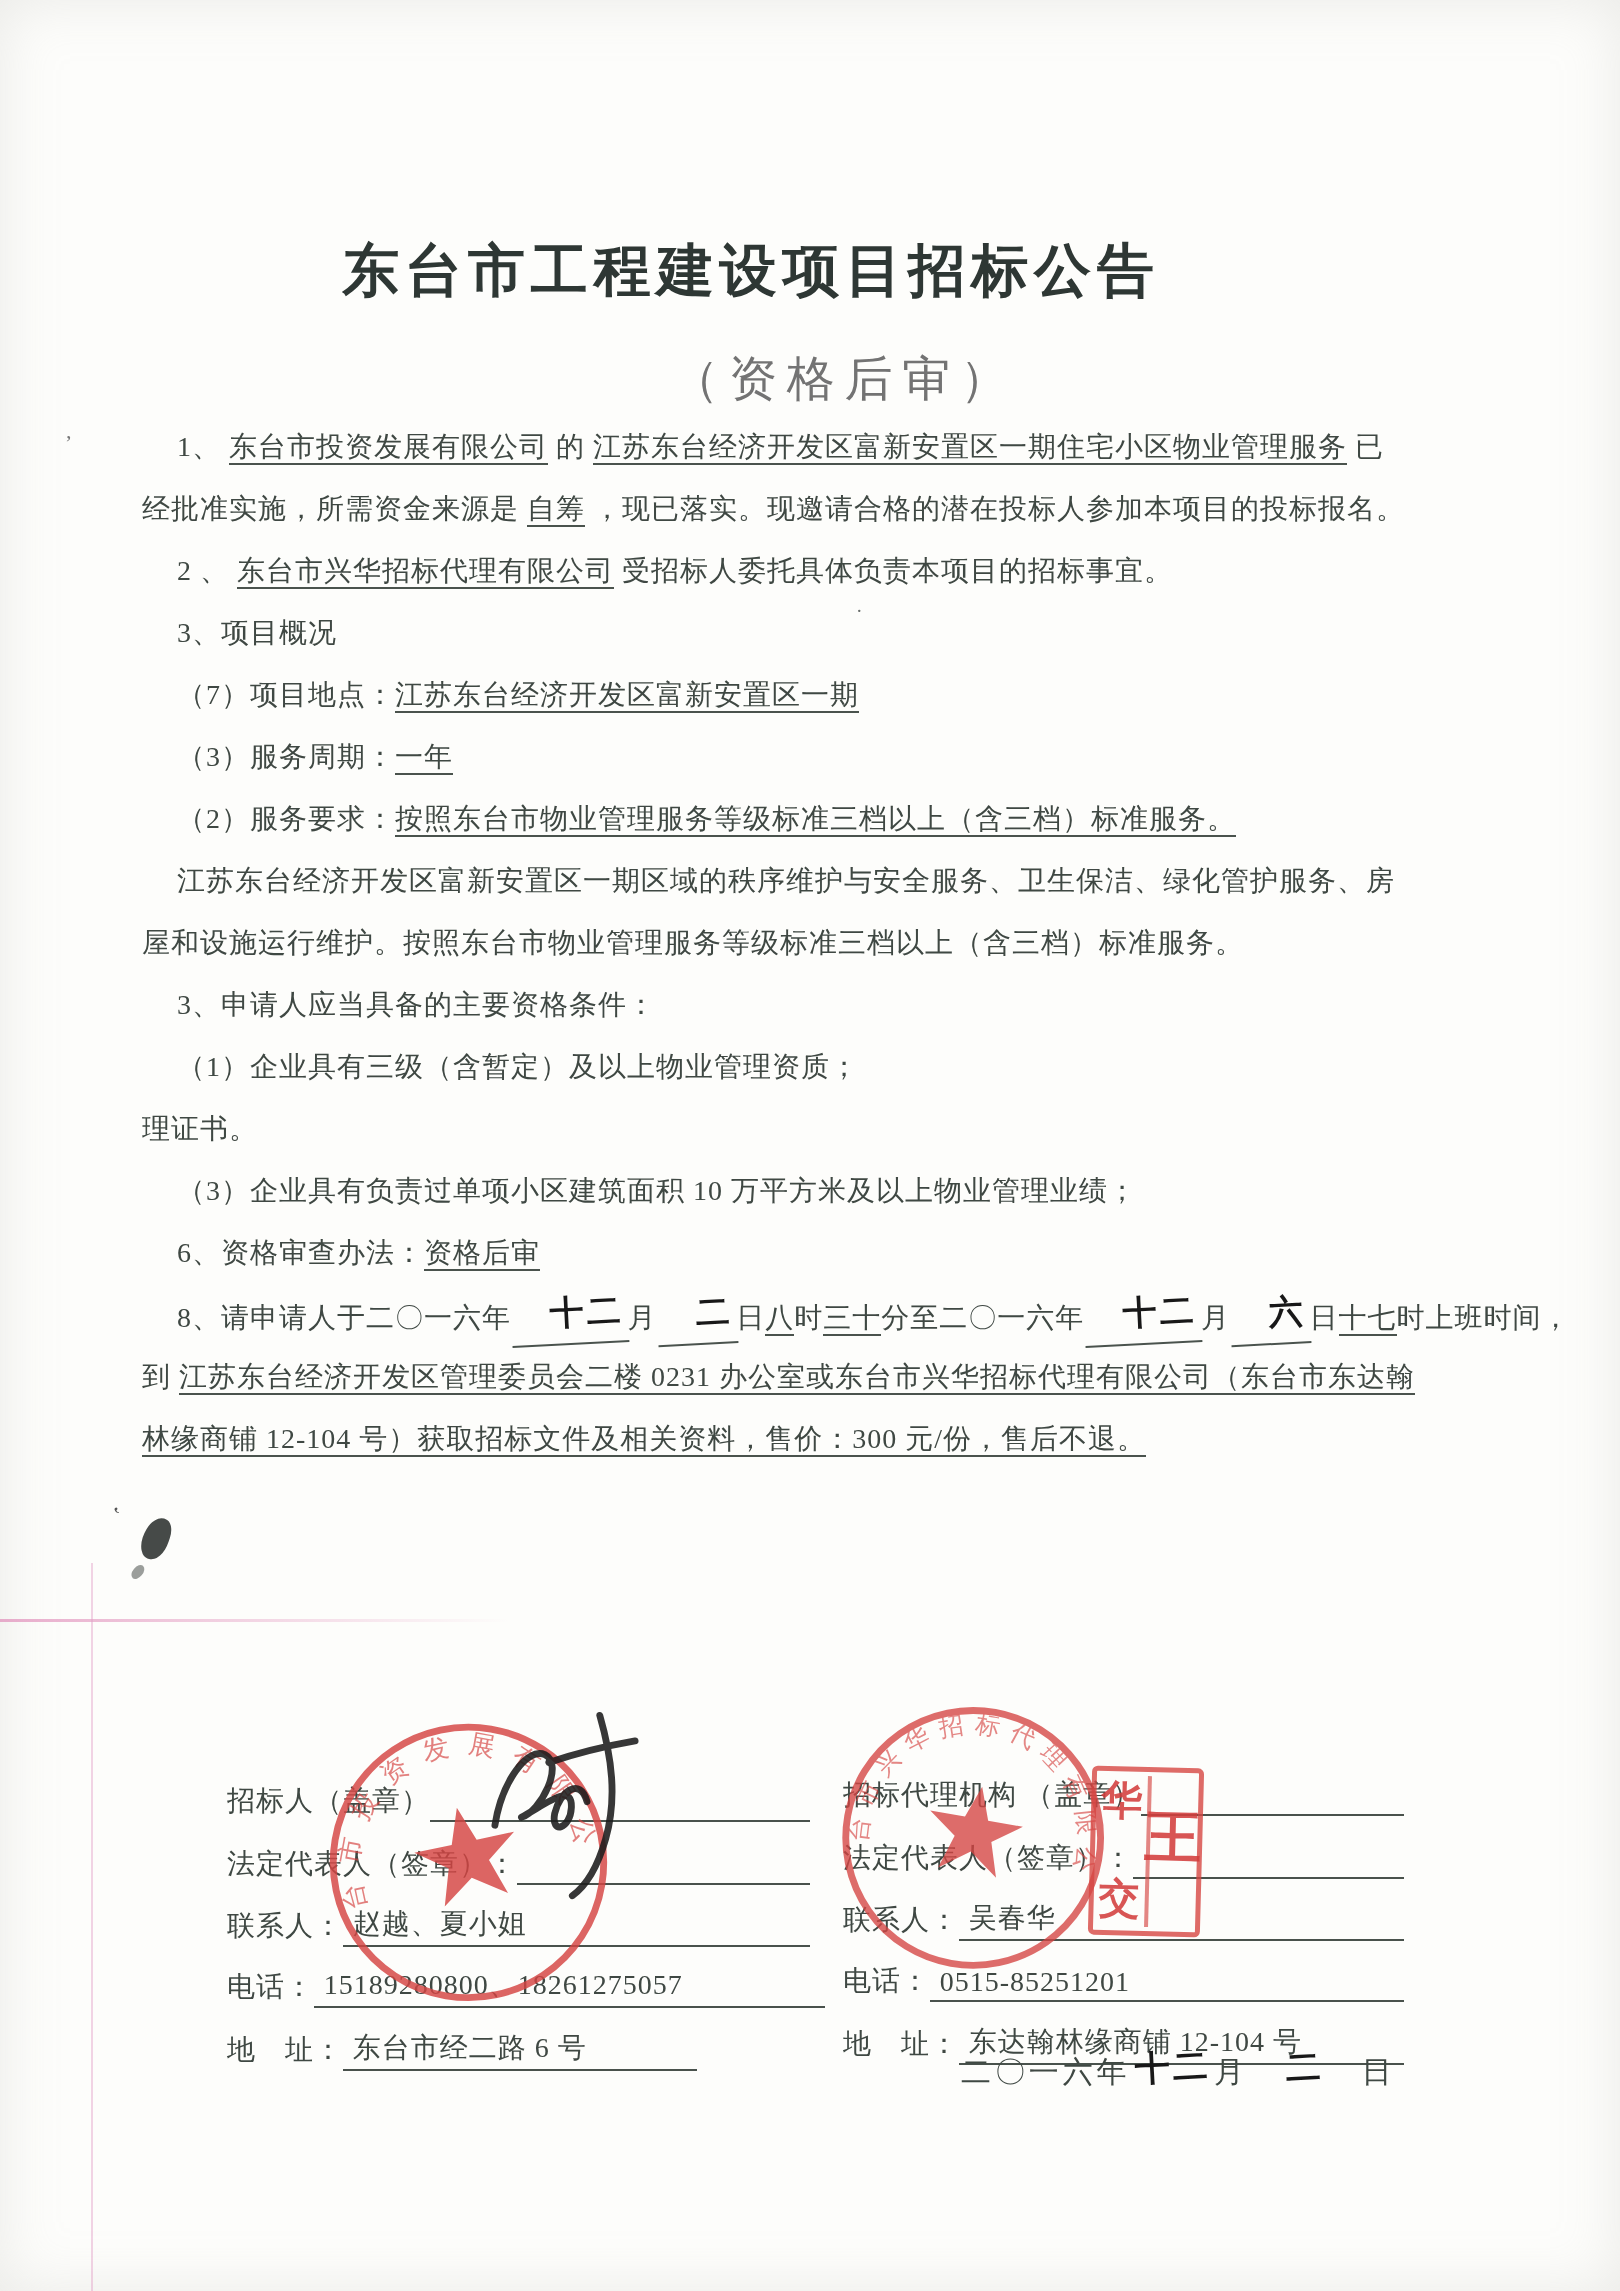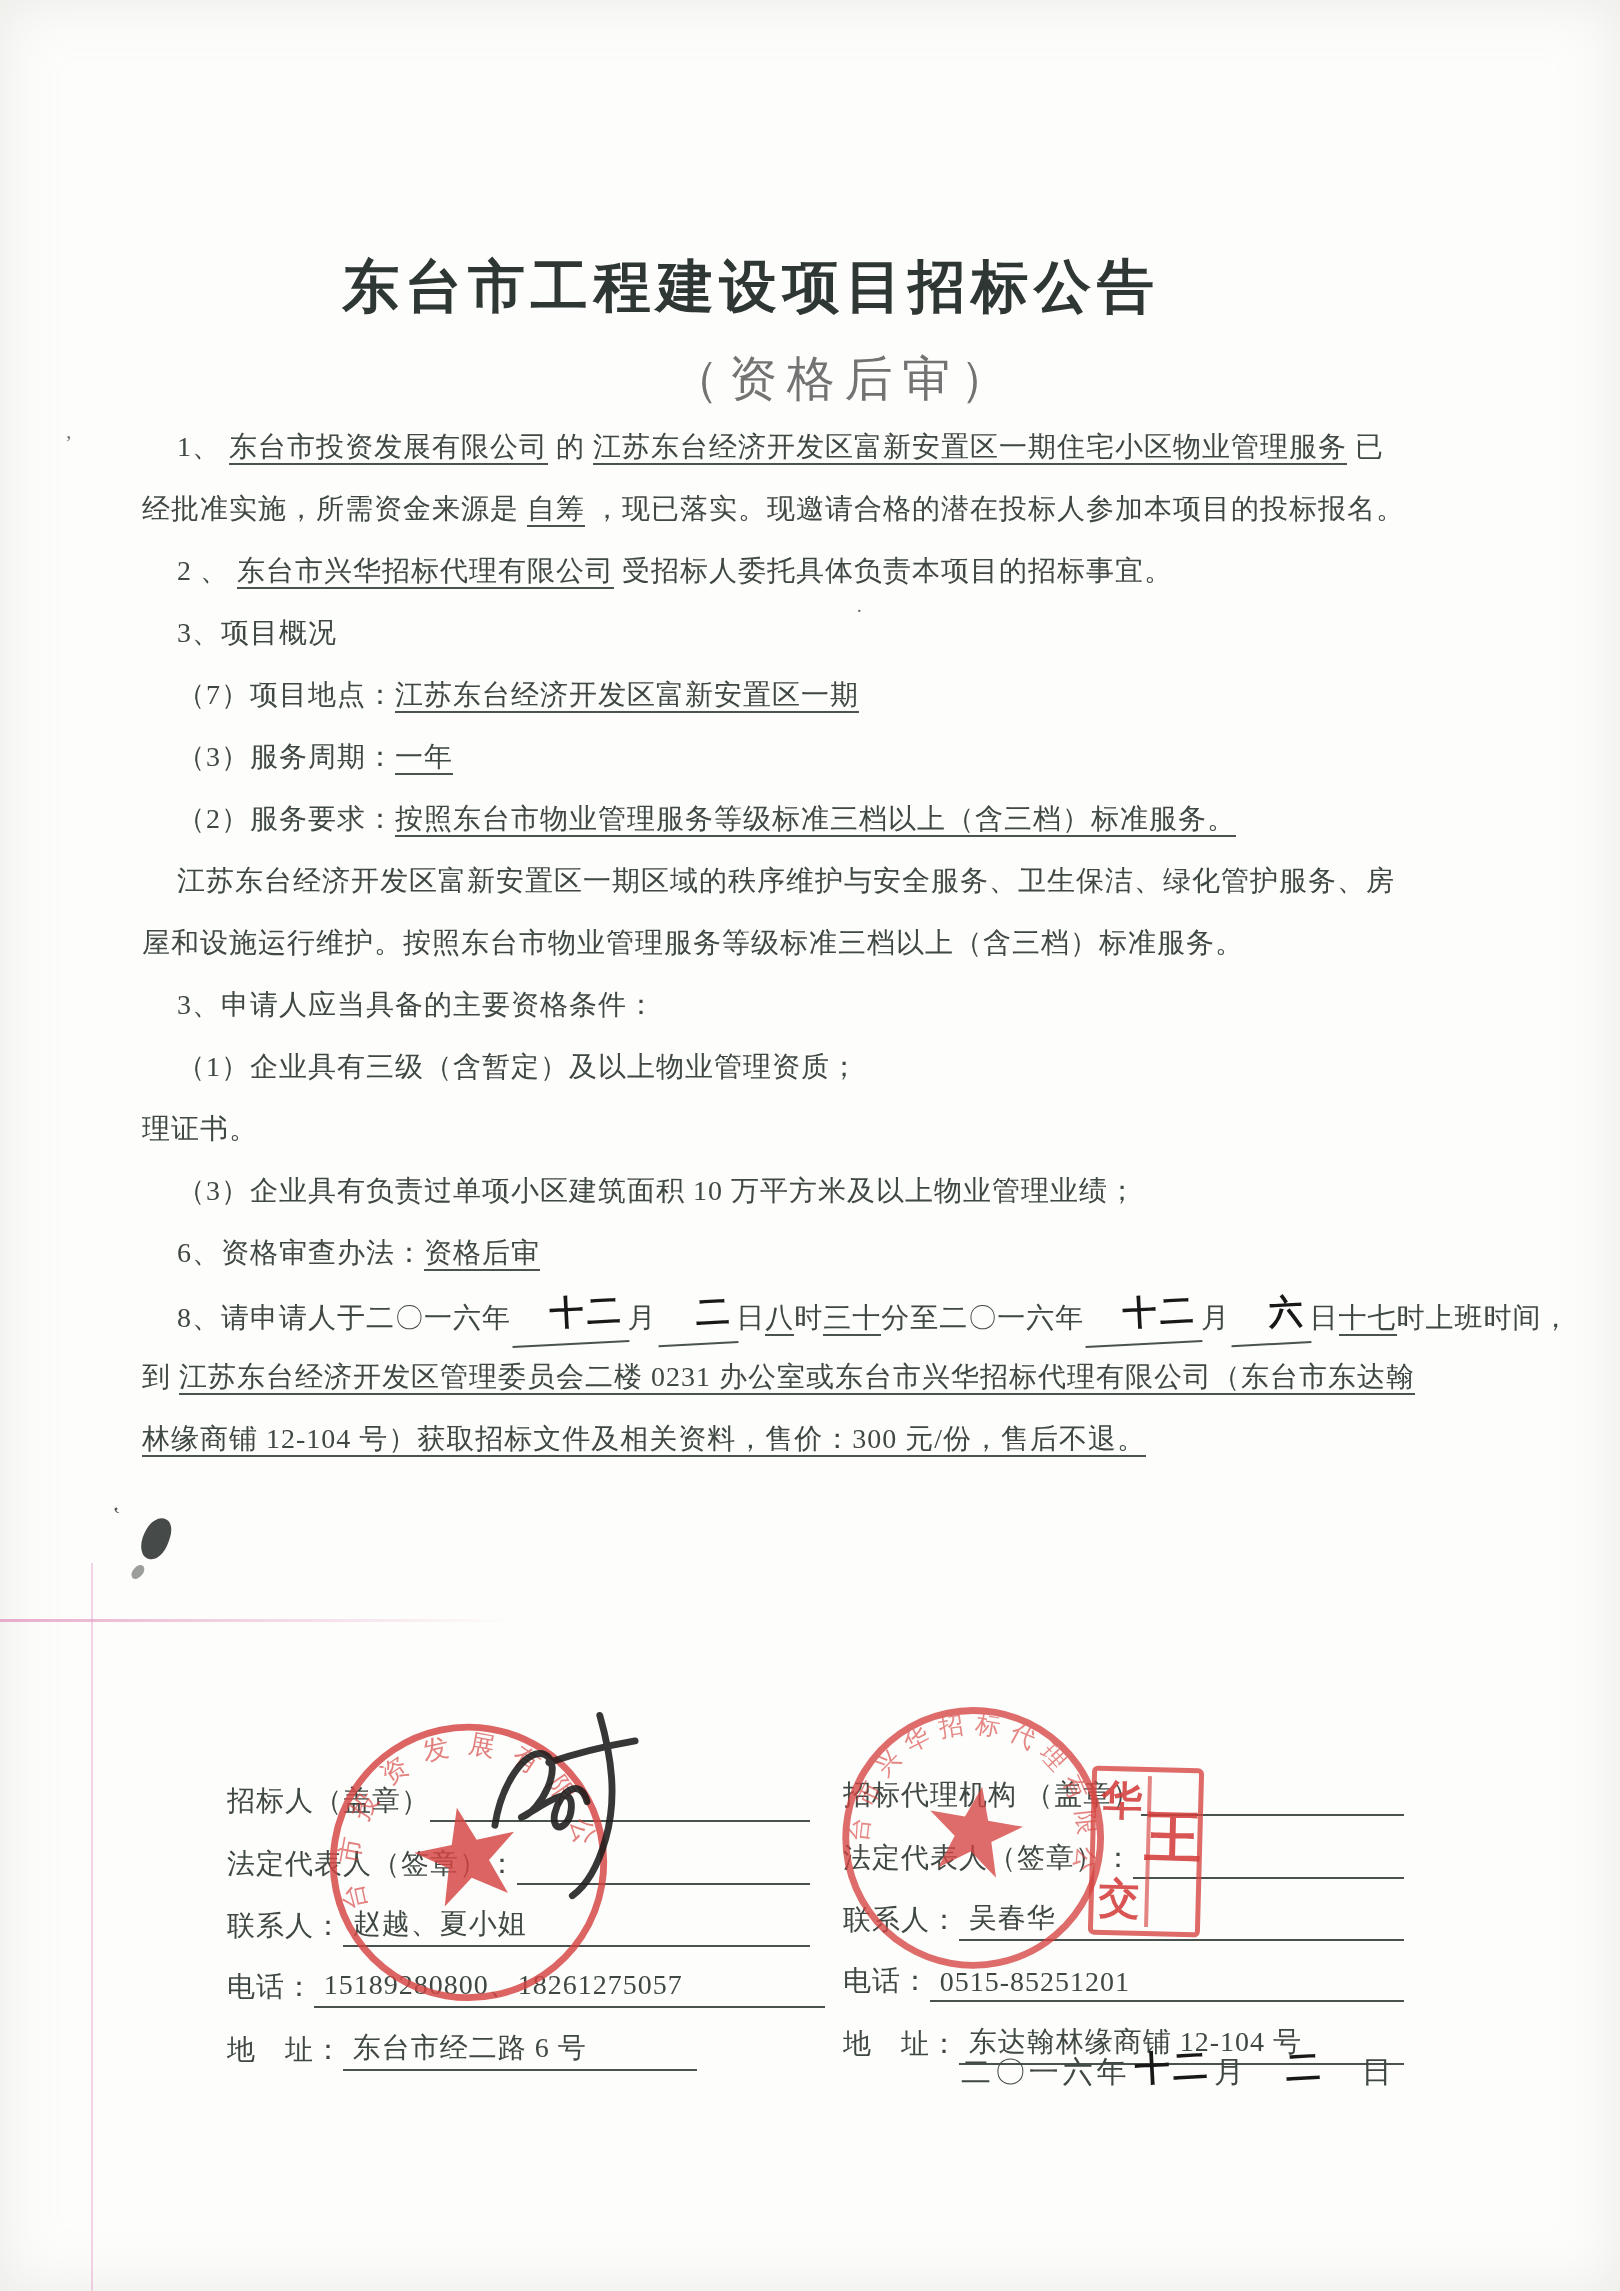--- a/index.html
+++ b/index.html
@@ -4,21 +4,21 @@
 <style>
   html,body{margin:0;padding:0;background:#e8e8e6;}
   .page{
     position:relative;width:1620px;height:2292px;margin:0 auto;
     background:#fdfdfb;overflow:hidden;
     box-shadow:inset 0 0 59px rgba(180,180,175,.25);
     font-family:"Liberation Serif","DejaVu Serif",serif;
     color:#3f4843;
   }
   .title{
-    position:absolute;top:233px;left:0;right:118px;margin:16px;
+    position:absolute;top:233px;left:0;right:118px;margin:0;
     text-align:center;font-family:"Liberation Sans","DejaVu Sans",sans-serif;
     font-weight:bold;font-size:57px;letter-spacing:5.9px;color:#2e3734;
   }
   .subtitle{
     position:absolute;top:347px;left:69px;right:0;
     text-align:center;font-size:48px;letter-spacing:9.8px;color:#737373;
   }
   .content{position:absolute;top:416px;left:142px;width:1364px;}
   .ln{height:62px;line-height:62px;font-size:28px;letter-spacing:1px;white-space:nowrap;}
   .ind{text-indent:35px;}

